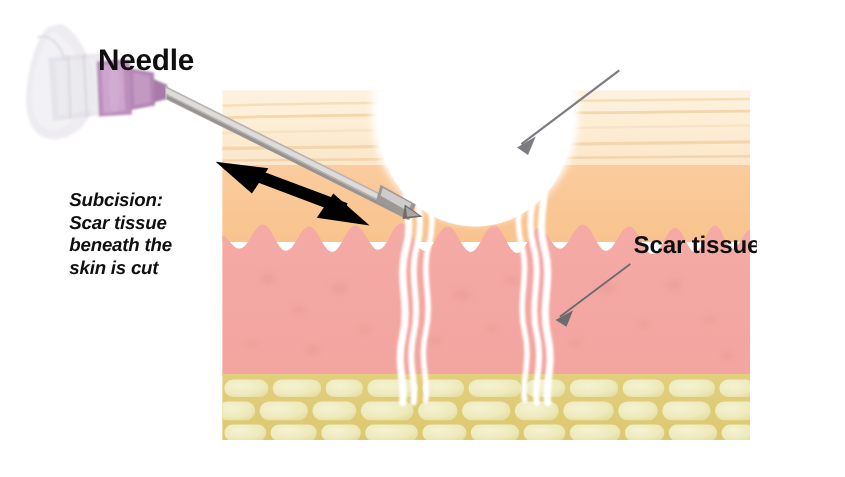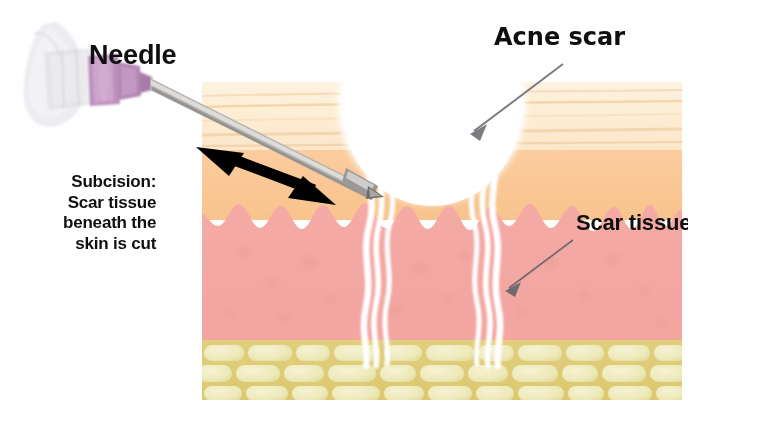--- a/index.html
+++ b/index.html
@@ -47,22 +47,23 @@
     left: 576px;
     top: 211px;
     font-size: 22px;
     font-weight: bold;
   }
   #label-subcision {
     left: 63px;
     top: 172px;
     font-size: 17px;
     font-weight: bold;
-    text-align: right;
+    text-align: left;
     line-height: 1.22;
+    font-style: italic;
   }
 </style>
 </head>
 <body>
 
 <div id="stage">
 
   <svg class="layer" viewBox="0 0 768 434">
     <defs>
 
@@ -296,21 +297,20 @@
     </g>
 
     <g>
       <path d="M573 240 L509 288" stroke="#6d6b70" stroke-width="1.7" fill="none"></path>
       <path d="M505 291 L521 282 L515 297 Z" fill="#6d6b70"></path>
     </g>
   </svg>
 
   <div class="label" id="label-needle">Needle</div>
 
-  <div class="label" id="label-acne">Acne scar</div>
 
   <div class="label" id="label-scar">Scar tissue</div>
 
   <div class="label" id="label-subcision">Subcision:
 Scar tissue
 beneath the
 skin is cut</div>
 
 </div>
 

